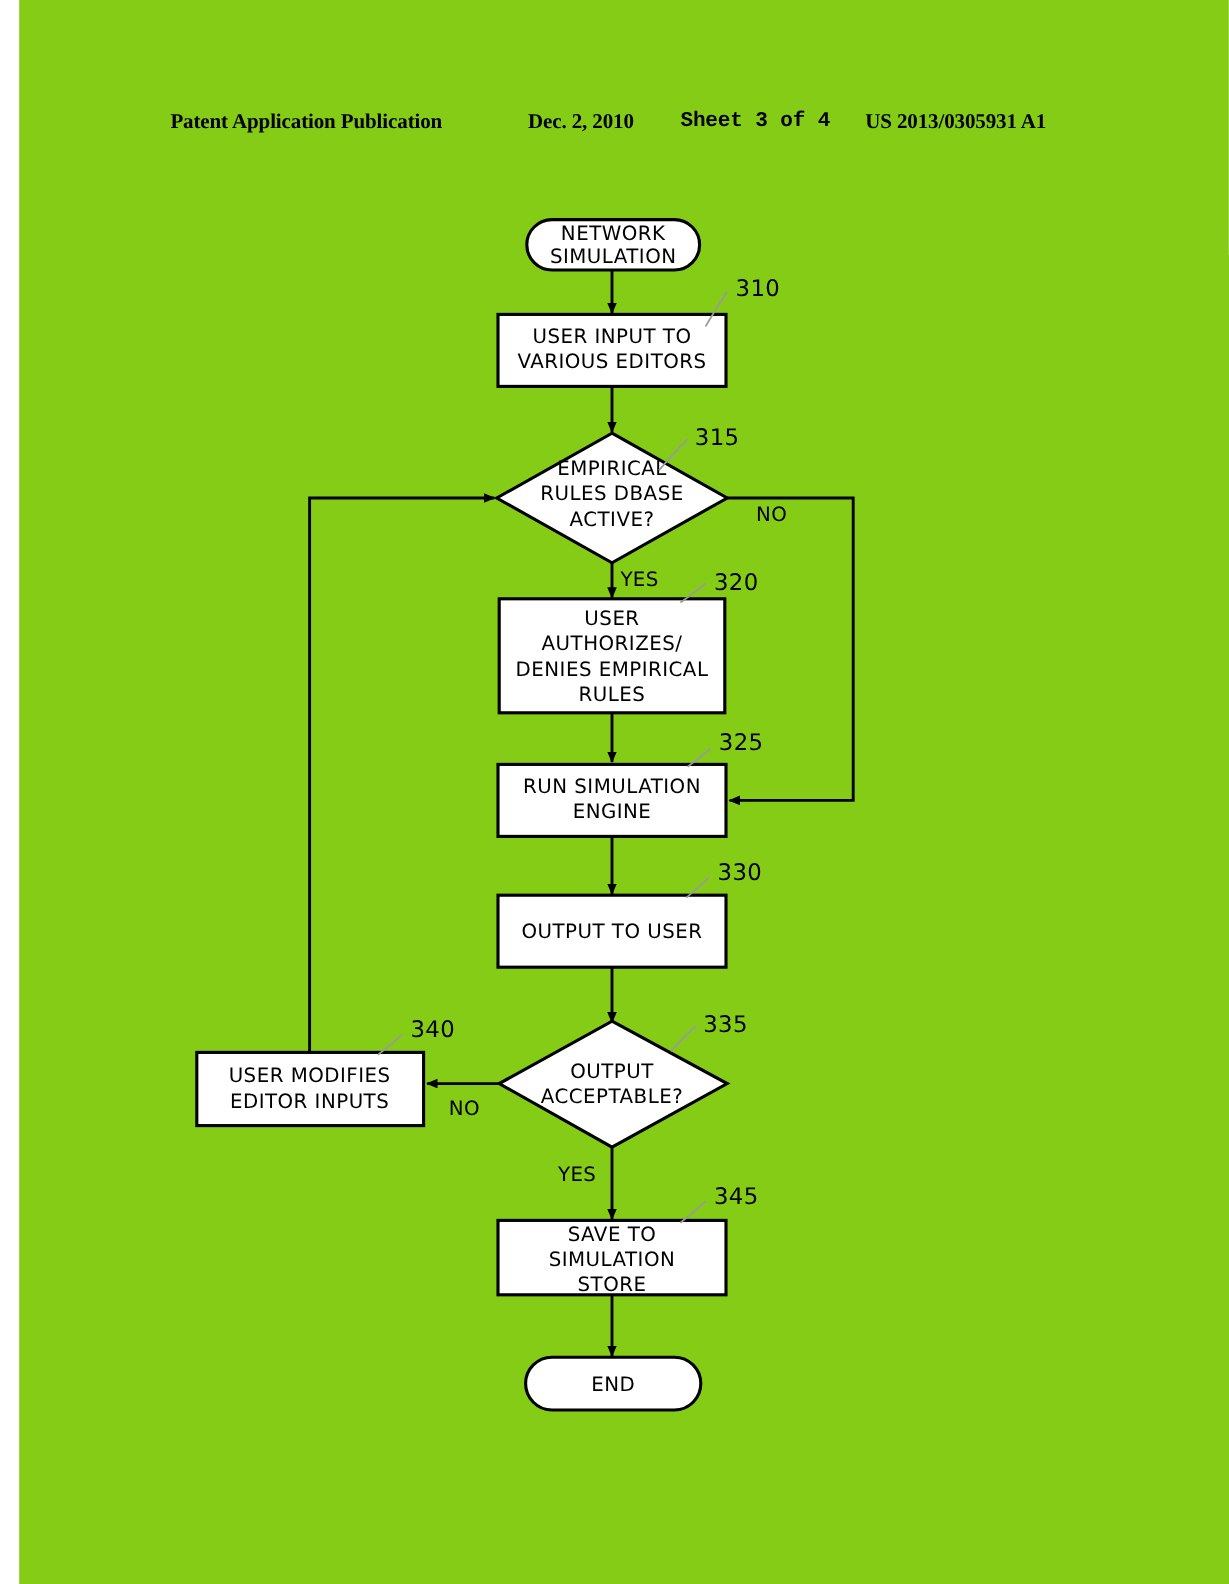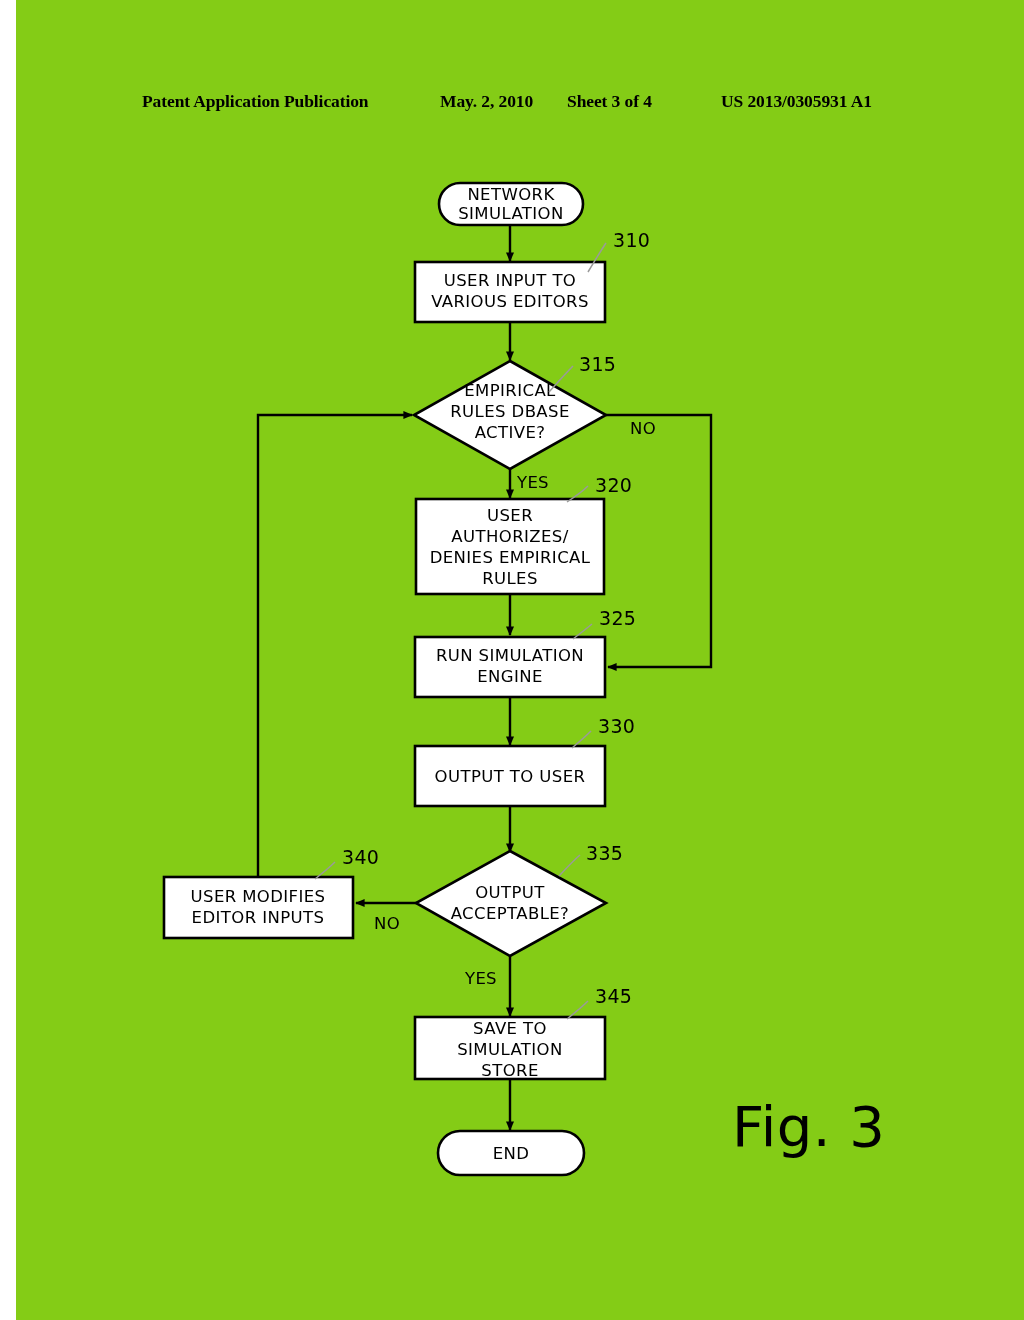--- a/index.html
+++ b/index.html
@@ -31,21 +31,21 @@
     display: flex;
     align-items: center;
     font-family: "Liberation Serif", serif;
     font-weight: bold;
     font-size: 17.5px;
     letter-spacing: -0.1px;
     white-space: nowrap;
   }
   .hdr-pub   { position: absolute; left: 126px; }
   .hdr-date  { position: absolute; left: 424px; }
-  .hdr-sheet { position: absolute; left: 551px; }
+  .hdr-sheet { position: absolute; left: 551px; font-family: Liberation Mono, monospace; }
   .hdr-num   { position: absolute; left: 705px; }
 
   .figlabel {
     position: absolute;
     left: 716px;
     top: 1094px;
     font-family: "DejaVu Sans", sans-serif;
     font-size: 56px;
     letter-spacing: 0.5px;
     white-space: nowrap;
@@ -68,21 +68,21 @@
   .conn  { stroke: #000000; stroke-width: 2.4; fill: none; }
   .leader { stroke: #9a9a9a; stroke-width: 1.5; fill: none; }
 </style>
 </head>
 <body>
 
 <div id="page">
 
   <div class="hdr">
     <span class="hdr-pub">Patent Application Publication</span>
-    <span class="hdr-date">May. 2, 2010</span>
+    <span class="hdr-date">Dec. 2, 2010</span>
     <span class="hdr-sheet">Sheet 3 of 4</span>
     <span class="hdr-num">US 2013/0305931 A1</span>
   </div>
 
   <svg id="flow" viewBox="0 0 1024 1320">
     <defs>
       <marker id="ah" markerWidth="10" markerHeight="10" refX="8.6" refY="4" orient="auto" markerUnits="userSpaceOnUse">
         <path d="M0,0 L9.5,4 L0,8 Z" fill="#000000"></path>
       </marker>
     </defs>
@@ -180,15 +180,14 @@
       <path class="leader" d="M551,1019 Q566,1007 572,1001"></path>
       <text class="reftext" x="579" y="1003">345</text>
     </g>
 
     <g>
       <rect class="shape" x="422" y="1131" width="146" height="44" rx="22" ry="22"></rect>
       <text class="nodetext" x="495" y="1159" text-anchor="middle">END</text>
     </g>
   </svg>
 
-  <div class="figlabel">Fig. 3</div>
 
 </div>
 
 </body></html>

